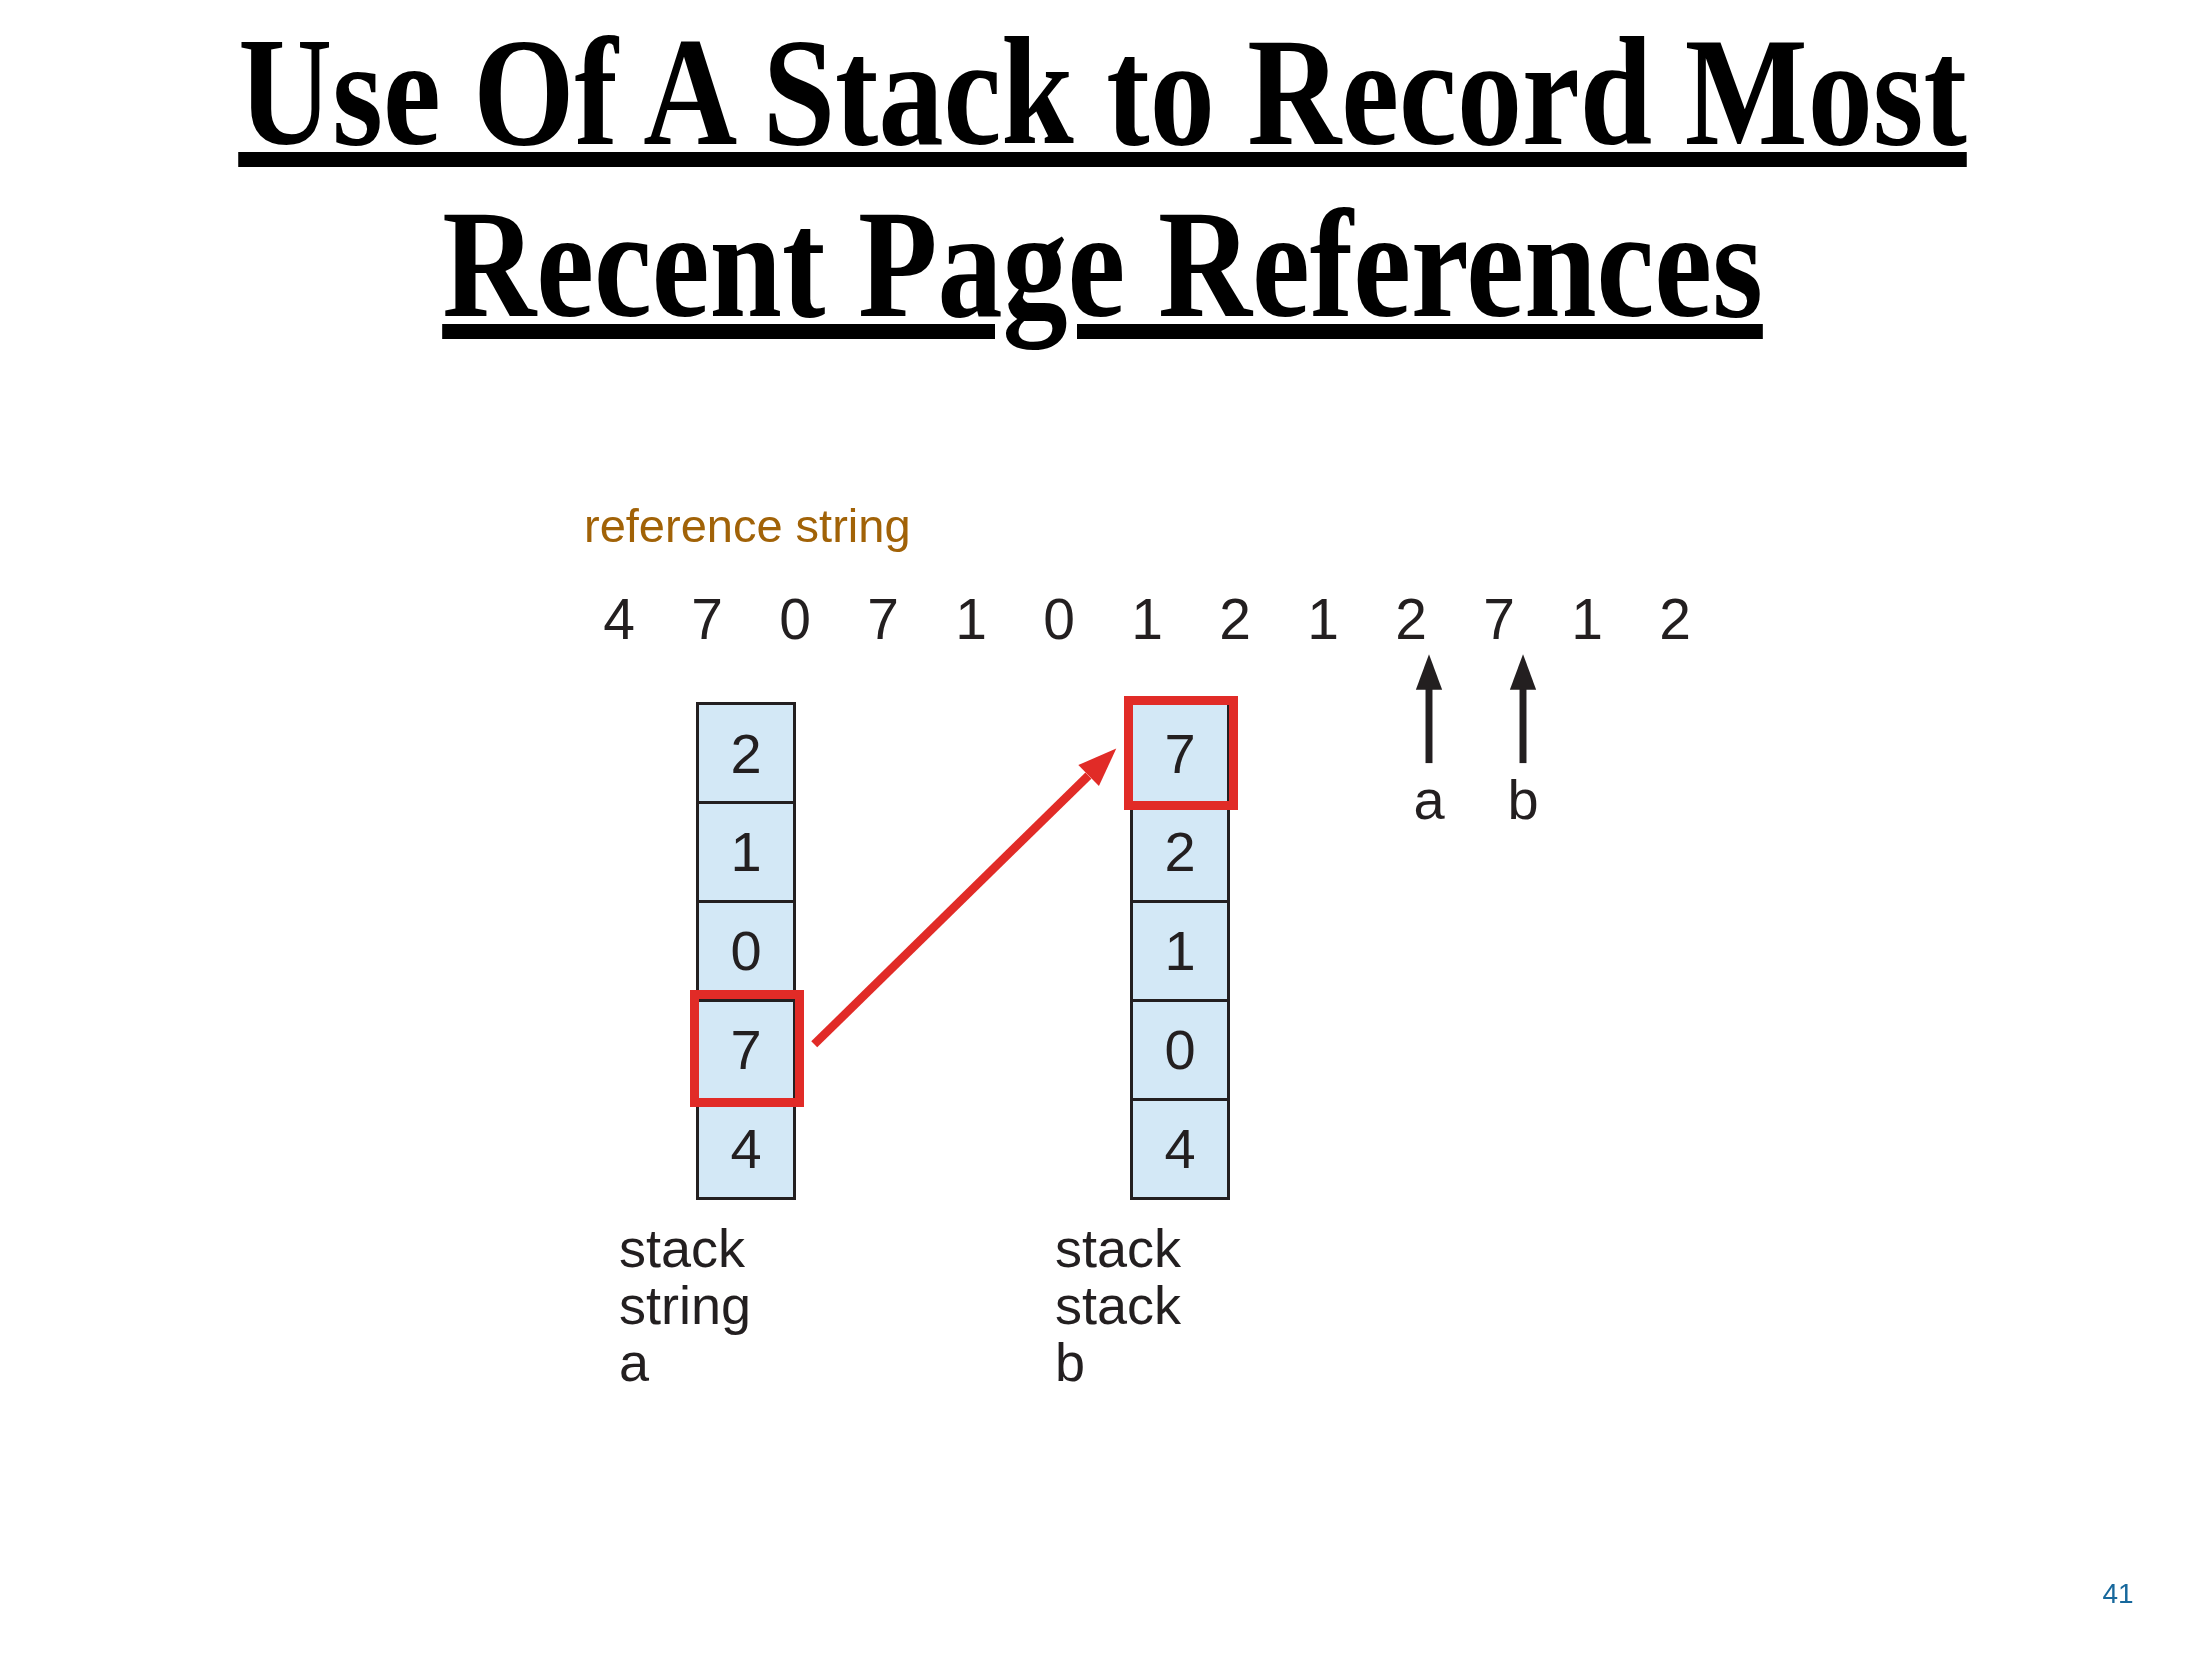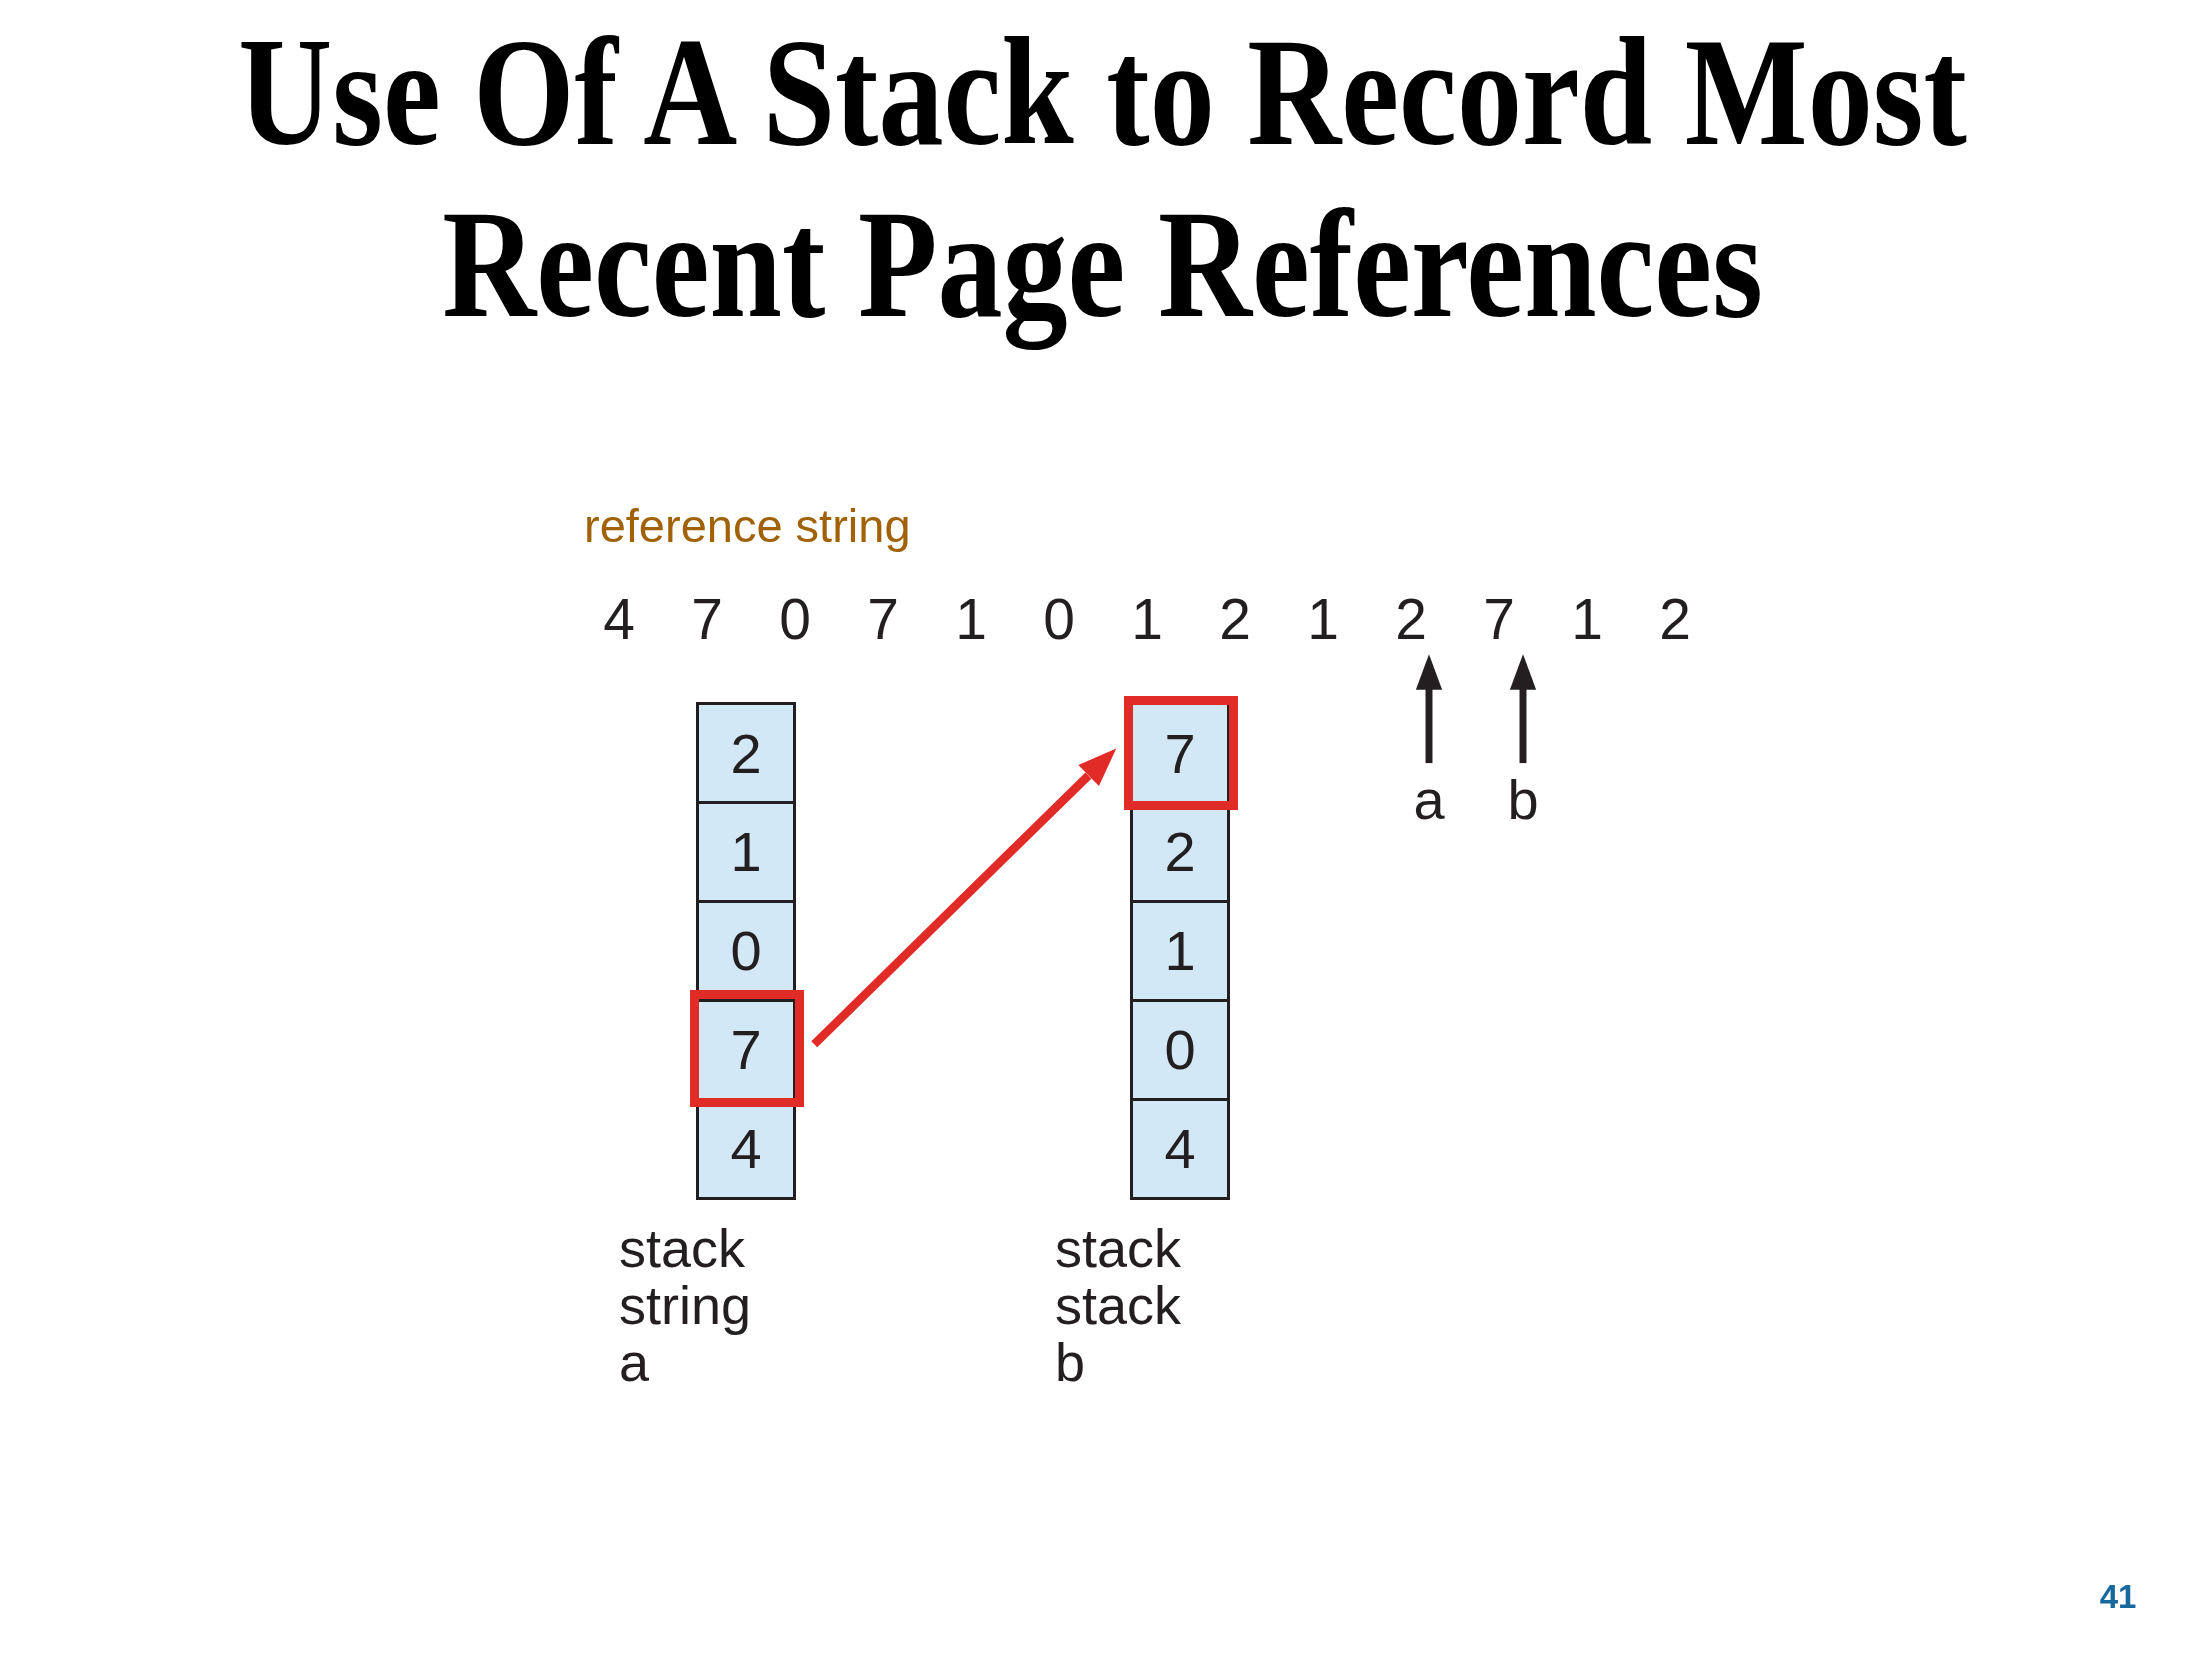--- a/index.html
+++ b/index.html
@@ -18,20 +18,21 @@
     top: 6.2px;
     left: 0;
     width: 100%;
     text-align: center;
     font-family: "Liberation Serif", serif;
     font-weight: 700;
     font-size: 155px;
     line-height: 172px;
     color: #000000;
     white-space: nowrap;
+    text-decoration: underline;
   }
   .title-line { transform: scaleX(0.84); transform-origin: 50% 50%; }
 
   
   .ref-label {
     position: absolute;
     left: 536px;
     top: 498px;
     font-size: 47px;
     color: #a16207;
@@ -107,22 +108,22 @@
   .caption-before { left: 619px; }
   .caption-after  { left: 1055px; }
 
   
   .page-number {
     position: absolute;
     left: 2093px;
     top: 1578px;
     width: 50px;
     text-align: center;
-    font-size: 33px;
-    font-weight: 700;
+    font-size: 28px;
+    font-weight: 400;
     color: #17689c;
   }
 </style>
 </head>
 <body>
 
 <div class="slide">
 
   <div class="title">
     <div class="title-line">Use Of A Stack to Record Most</div>

